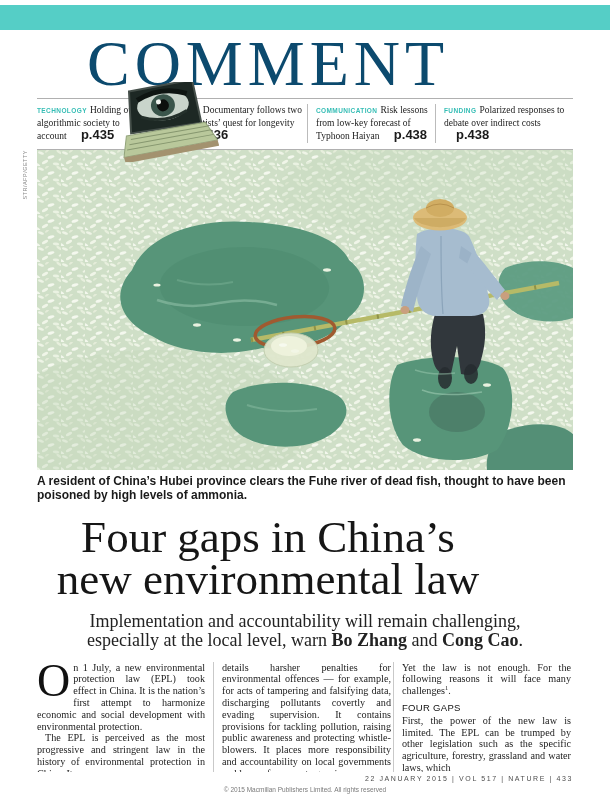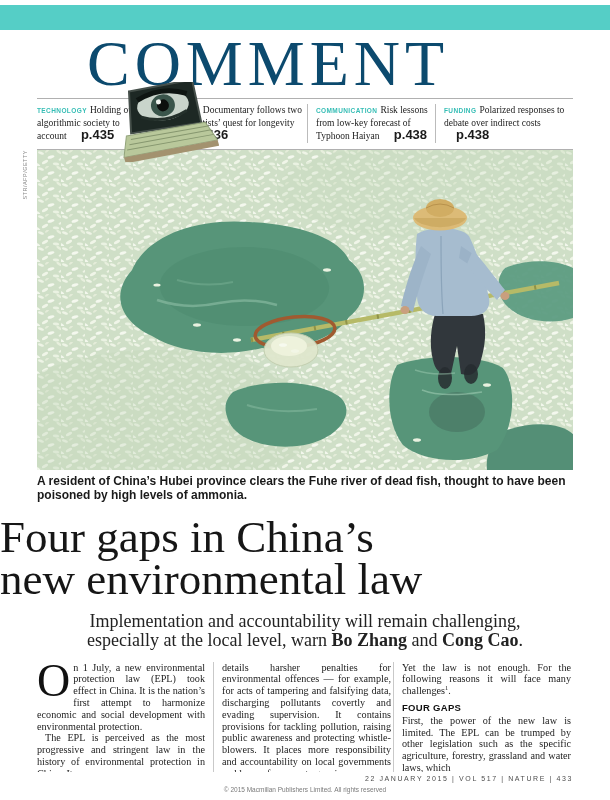--- a/index.html
+++ b/index.html
@@ -20,33 +20,33 @@
   .pageref{font-family:"Liberation Sans",sans-serif;font-weight:bold;font-size:13px;margin-left:12px;}
   .laptop{position:absolute;left:78px;top:-17px;width:104px;height:80px;z-index:3;}
 
   
   figure{margin:21px 0 0 0;position:relative;}
   .credit{position:absolute;left:-15px;top:0;writing-mode:vertical-rl;transform:rotate(180deg);
     font-family:"Liberation Sans",sans-serif;font-size:5.5px;color:#8a8a8a;letter-spacing:.5px;}
   figcaption{font-family:"Liberation Sans",sans-serif;font-weight:bold;font-size:12px;color:#1a1a1a;margin-top:4px;}
 
   
-  h2.headline{margin:14px 0 0 0;text-align:left;font-weight:normal;font-size:45px;line-height:42px;color:#161616;}
+  h2.headline{margin:14px 0 0 0;text-align:center;font-weight:normal;font-size:45px;line-height:42px;color:#161616;}
   .standfirst{margin:12px auto 0 auto;max-width:478px;text-align:center;font-size:18px;line-height:19px;color:#222;}
   .standfirst b{font-weight:bold;}
 
   
   .cols{margin-top:12px;display:grid;grid-template-columns:176px 180px 180px;height:110px;overflow:hidden;}
   .bodycol{font-size:10.2px;line-height:11.8px;text-align:justify;hyphens:auto;}
   .bodycol p{margin:0;}
   .bodycol p + p{text-indent:8px;}
   .c1{padding-right:8px;}
   .c2,.c3{border-left:1px solid #c9c9c9;padding-left:8px;padding-right:2px;}
   .dropcap{float:left;font-size:46px;line-height:35px;padding:1px 3px 0 0;color:#111;}
-  .subhead{font-family:"Liberation Sans",sans-serif;font-weight:bold;font-size:9.5px;letter-spacing:.3px;margin:5px 0 1px 0;color:#111;}
+  .subhead{font-family:"Liberation Sans",sans-serif;font-weight:normal;font-size:9.5px;letter-spacing:.3px;margin:5px 0 1px 0;color:#111;}
   sup{font-size:6.5px;vertical-align:super;line-height:0;}
 
   
   .folio{margin:3px 37px 0 37px;text-align:right;font-family:"Liberation Sans",sans-serif;font-size:7px;letter-spacing:1.6px;color:#4d4d4d;}
   .copyright{margin-top:4px;text-align:center;font-family:"Liberation Sans",sans-serif;font-size:6.5px;color:#7a7a7a;}
 </style>
 </head>
 <body>
 
 <div class="band"></div>

